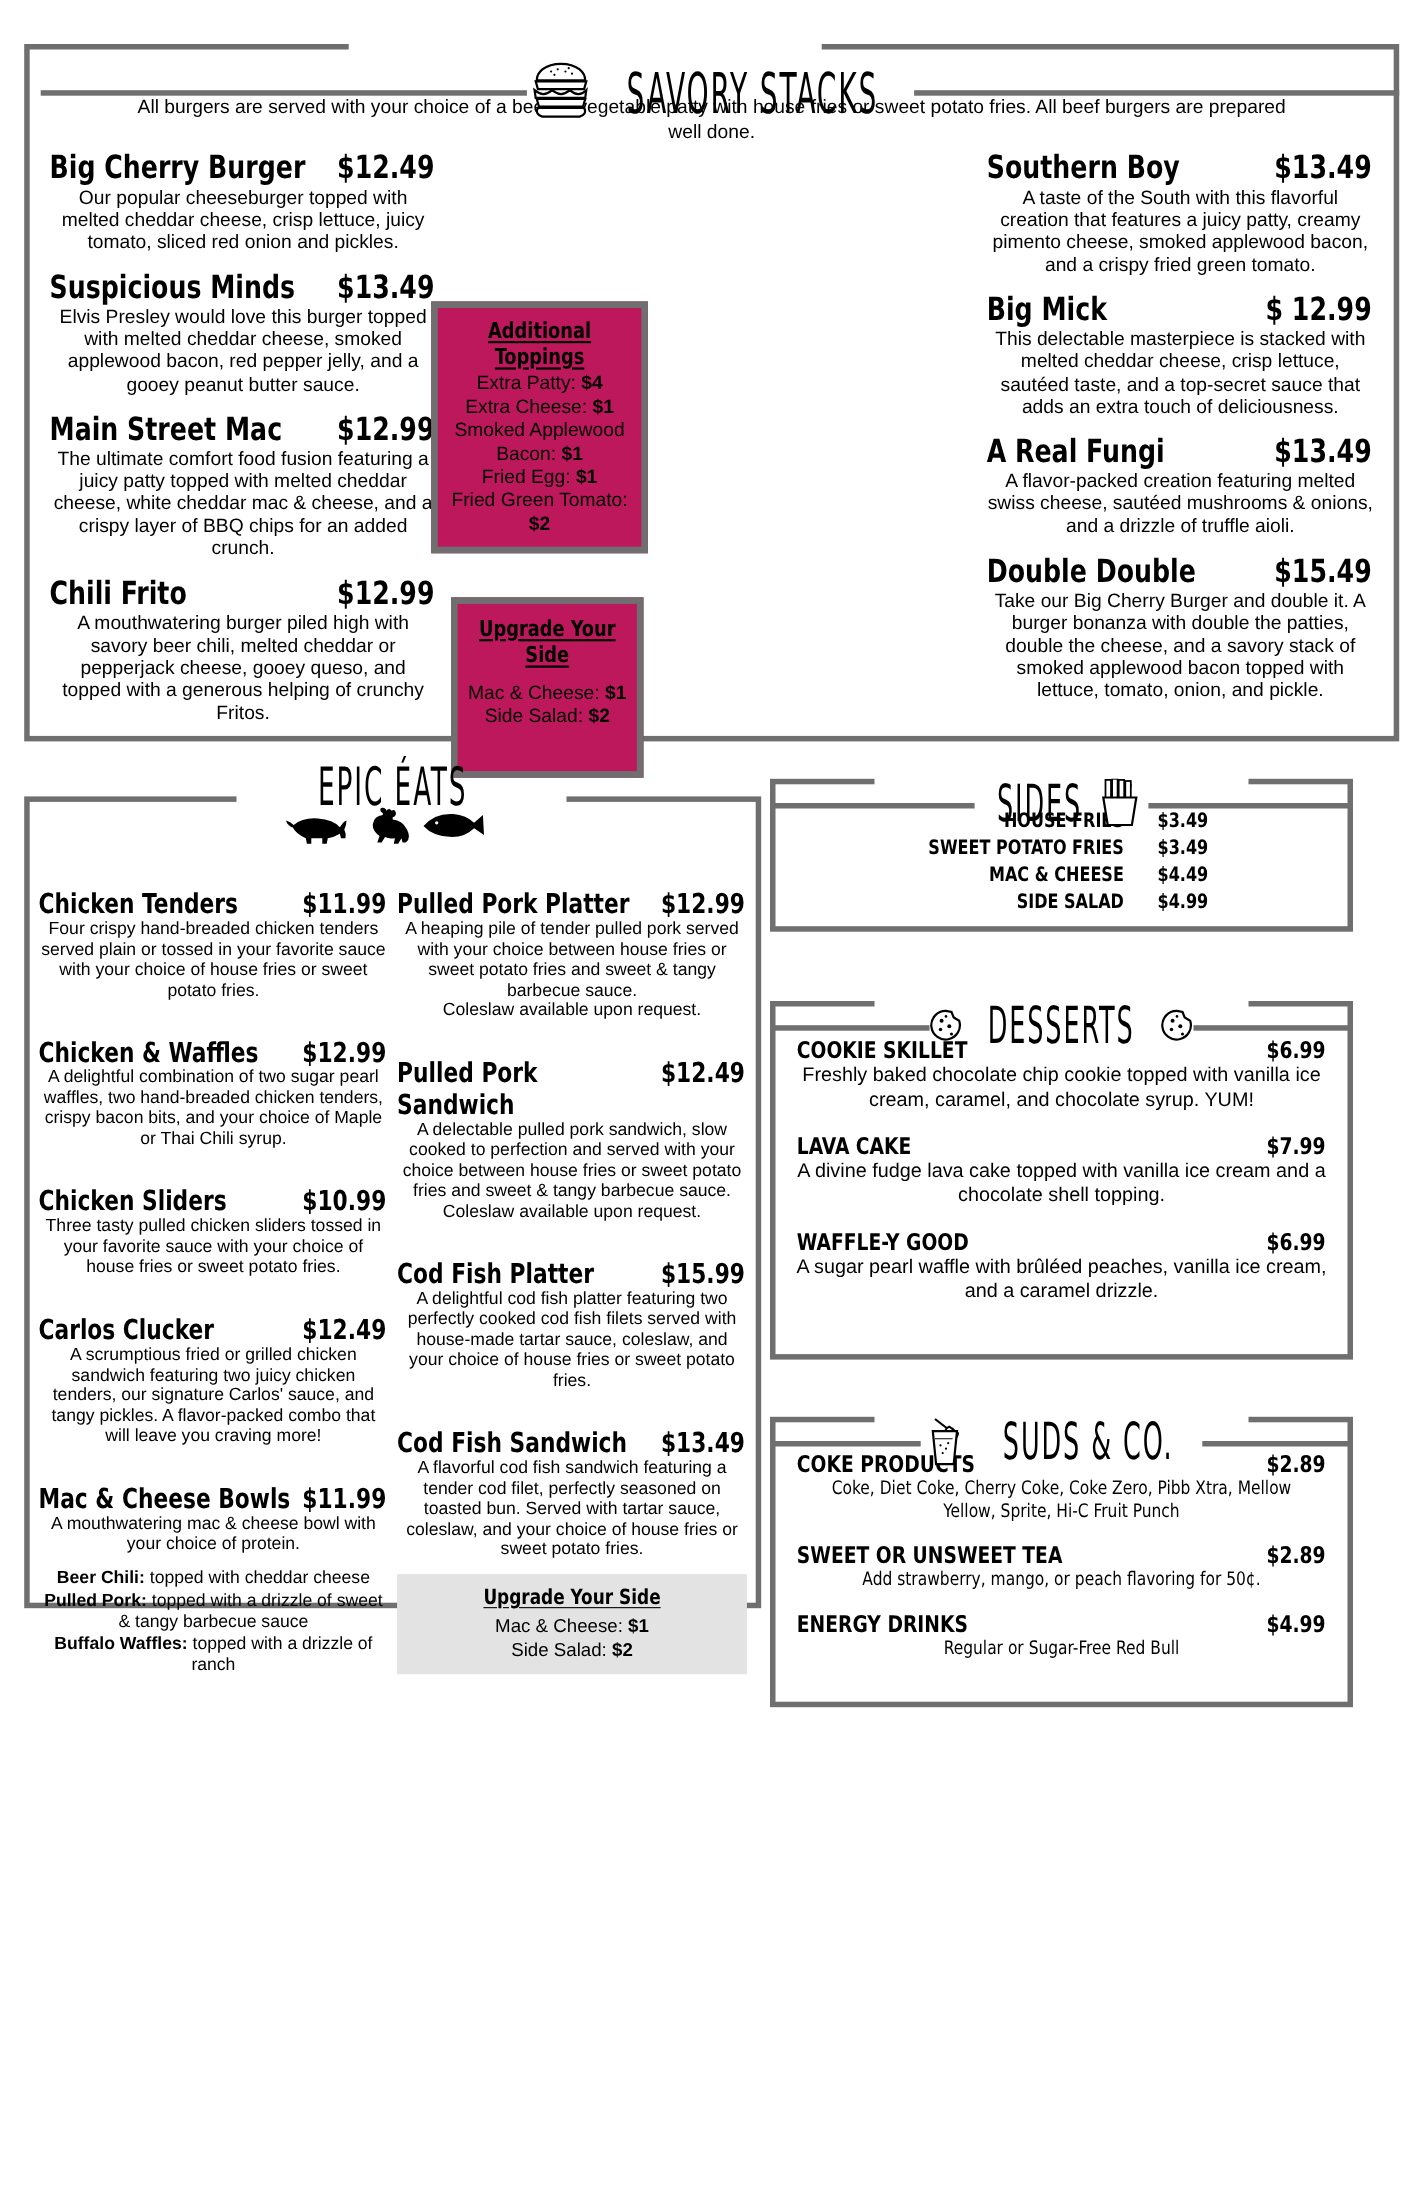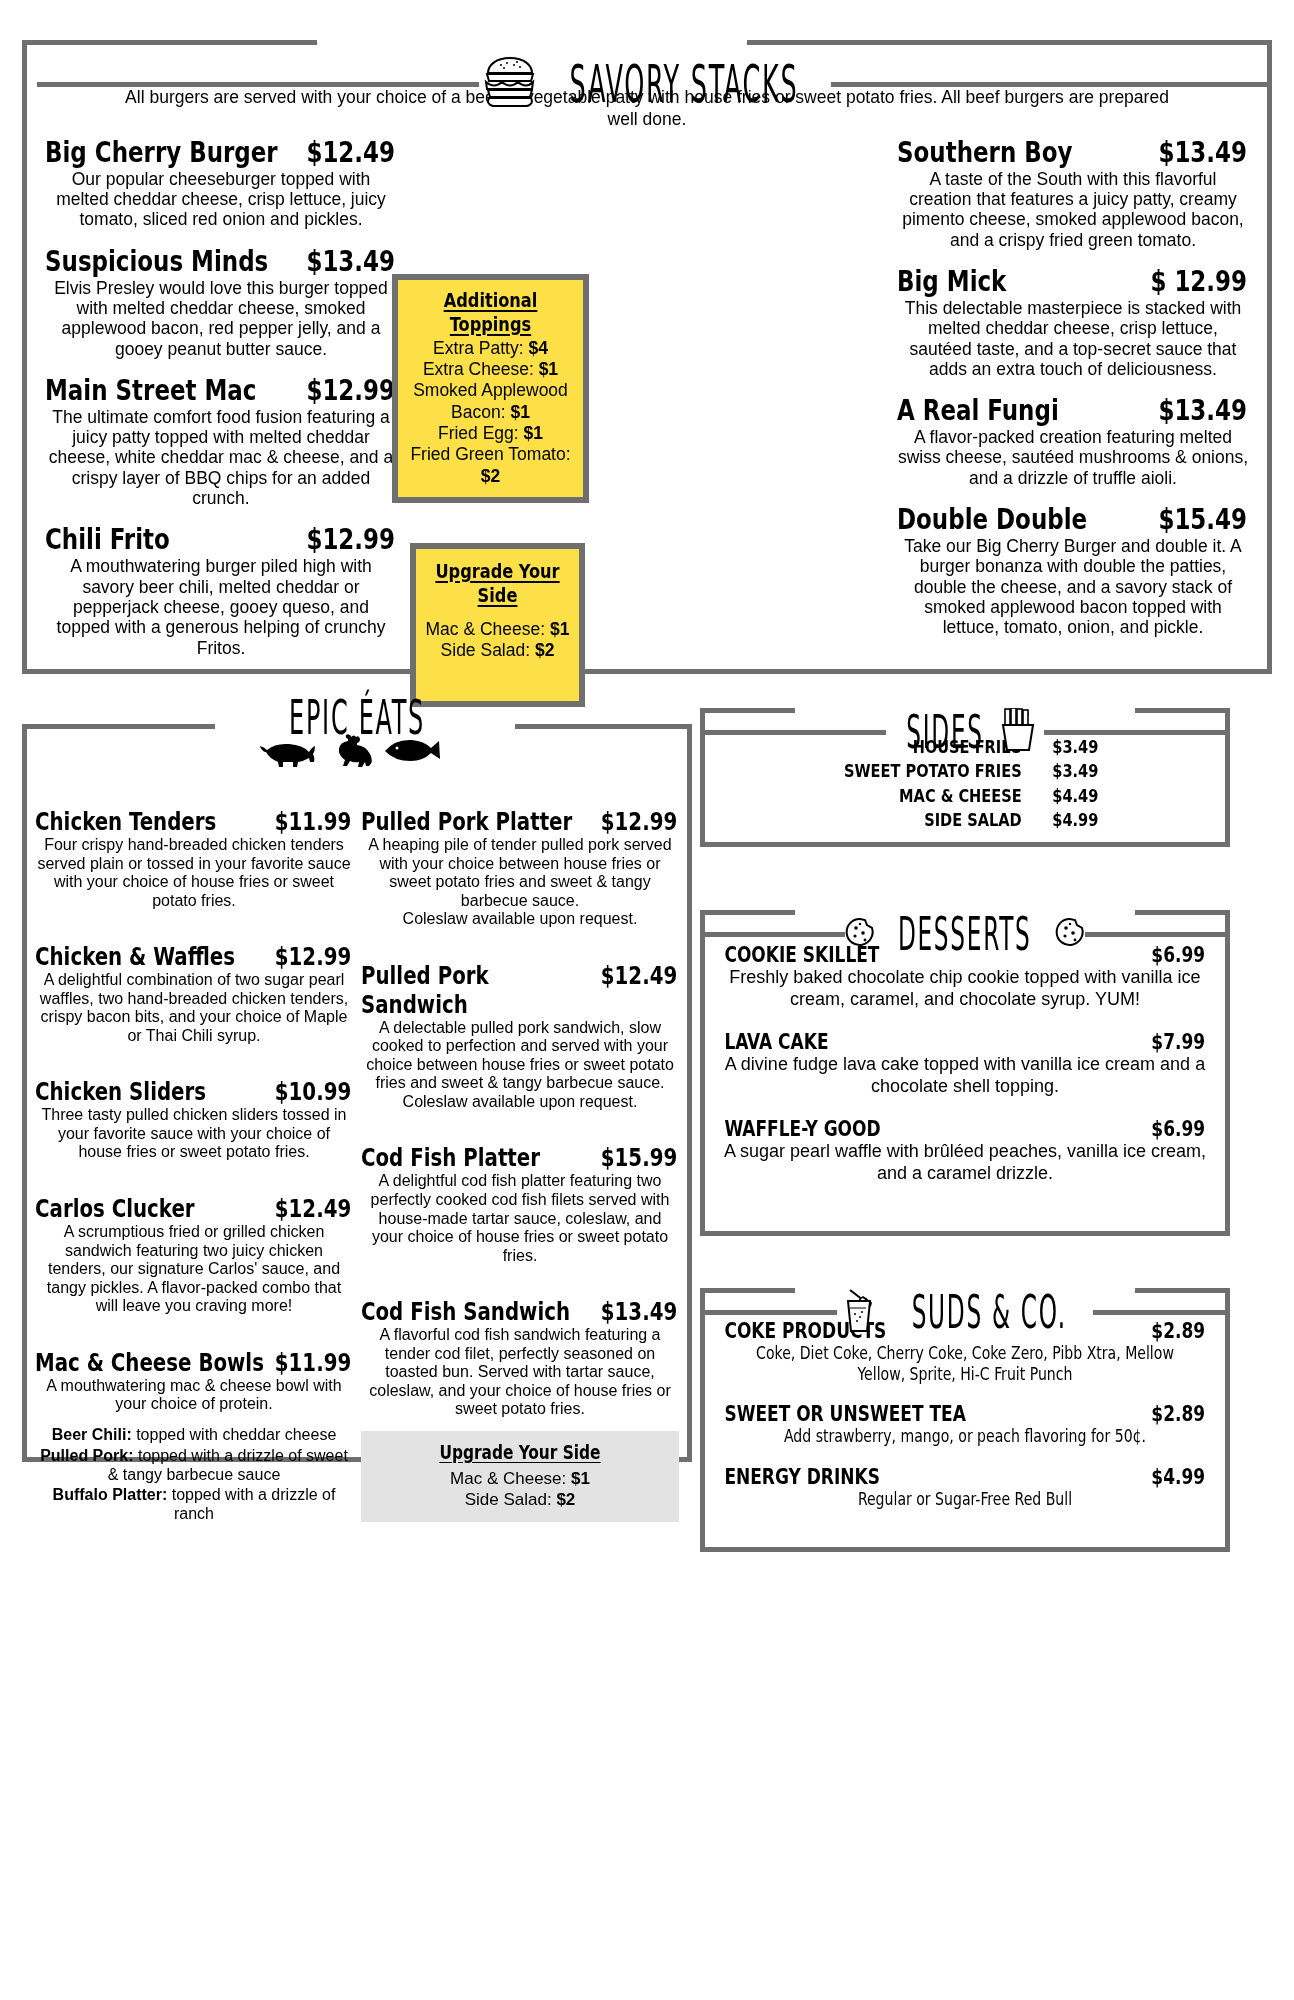--- a/index.html
+++ b/index.html
@@ -85,21 +85,21 @@
   .burger-col { width: 360px; }
   .burger-col.left { padding-left: 8px; }
   .burger-col.right { margin-left: auto; padding-right: 8px; }
   .burger-col .item-head { font-size: 29px; }
   .burger-col .item-desc { font-size: 17.5px; }
   .burger-col .item { margin-bottom: 14px; }
 
   
   .mini-box {
     border: 6px solid #6f6f6f;
-    background: #fde047;
+    background: #be185d;
     text-align: center;
     padding: 8px 6px 10px 6px;
   }
   .mini-title {
     font-family: "Liberation Sans Narrow", "DejaVu Sans Condensed", "Liberation Sans", sans-serif;
     font-weight: bold;
     font-size: 20px;
     text-decoration: underline;
     text-underline-offset: 3px;
     margin-bottom: 2px;
@@ -408,21 +408,21 @@
             </div>
 
             <div class="proteins">
               <div class="protein-line">
                 <b>Beer Chili:</b><span> topped with cheddar cheese</span>
               </div>
               <div class="protein-line">
                 <b>Pulled Pork:</b><span> topped with a drizzle of sweet &amp; tangy barbecue sauce</span>
               </div>
               <div class="protein-line">
-                <b>Buffalo Platter:</b><span> topped with a drizzle of ranch</span>
+                <b>Buffalo Waffles:</b><span> topped with a drizzle of ranch</span>
               </div>
             </div>
           </div>
 
           <div class="epic-col right">
             <div class="item">
               <div class="item-head">
                 <span class="item-name">Pulled Pork Platter</span>
                 <span class="item-price">$12.99</span>
               </div>

